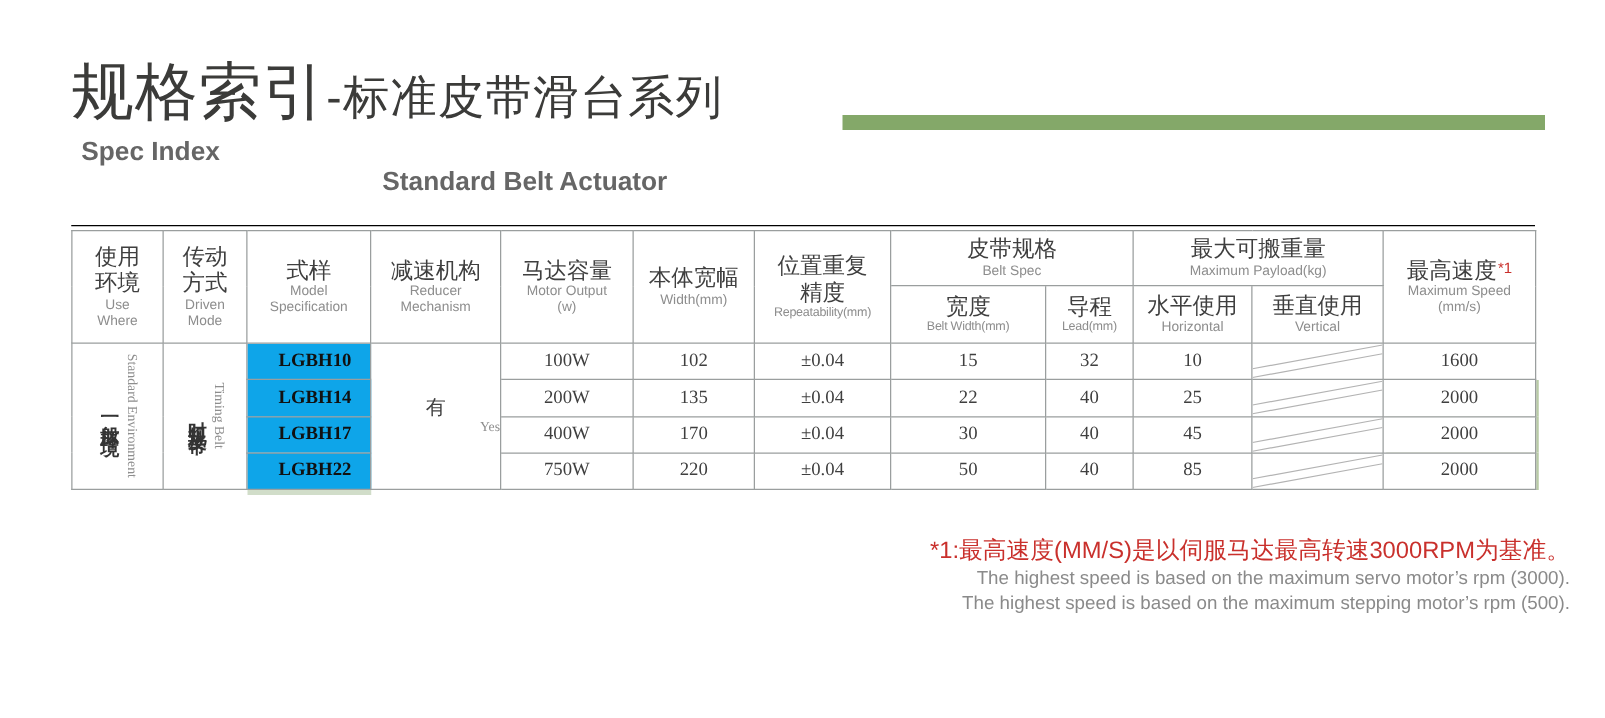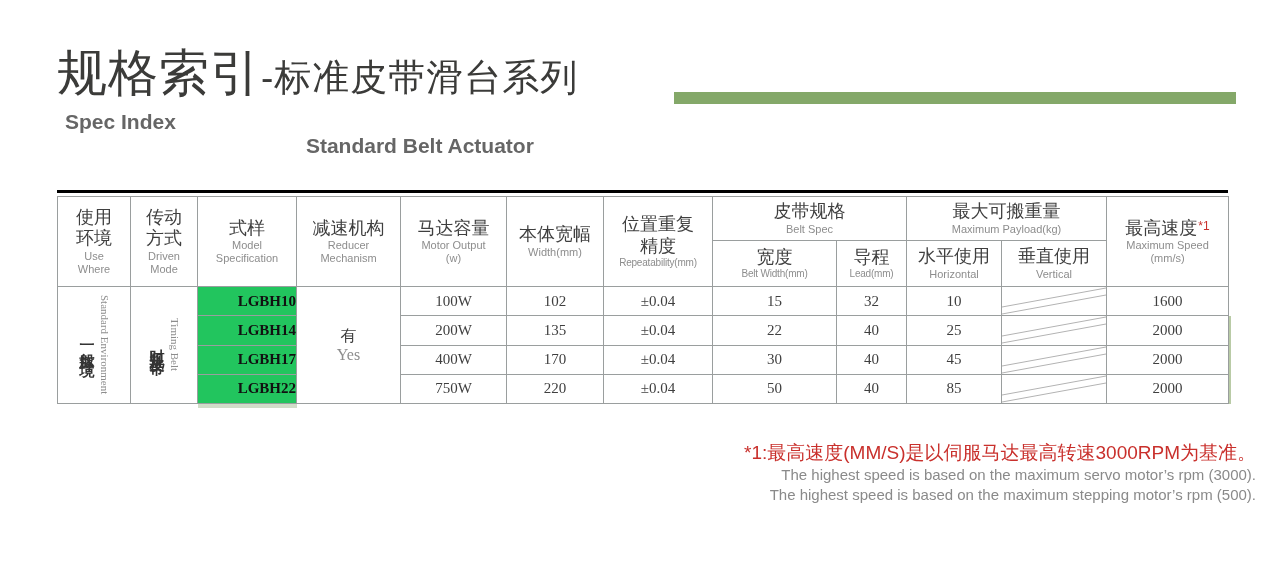--- a/index.html
+++ b/index.html
@@ -14,21 +14,21 @@
   header { position:relative; }
   .title-row { display:flex; align-items:baseline; height:66px; }
   .t-main { font-size:50px; color:#3b3b39; letter-spacing:1px; }
   .t-sub  { font-size:37px; color:#3b3b39; letter-spacing:1px; }
   .green-bar { position:absolute; left:617px; top:52px; width:562px; height:12px; background:#84a869; }
   .title-en-row { display:flex; margin-top:4px;text-align:center; }
   .en-left  { font-size:21px; font-weight:700; color:#666; margin-left:8px; }
   .en-right { font-size:21px; font-weight:700; color:#666; margin-left:130px;margin-top:24px; }
 
   
-  .table-wrap { margin-top:32px; width:1171px; border-top:3px solid #000000; padding-top:3px; }
+  .table-wrap { margin-top:22px; width:1171px; border-top:1px solid #000000; padding-top:3px; }
   table { width:1171px; border-collapse:collapse; table-layout:fixed; }
   th, td { border:1px solid #9a9e9e; text-align:center; vertical-align:middle; }
   thead tr:first-child th { height:44px; }
   thead tr:last-child  th { height:46px; }
   th { font-weight:normal; padding:2px 1px; }
   .cn { font-size:18px; color:#3f3f3f; line-height:1.2; }
   .en { font-size:11px; color:#8d8d8d; line-height:1.2; }
   .en.tiny { font-size:10px; letter-spacing:-0.2px; }
   .pre { white-space:pre-line; }
   .note { color:#c9302c; font-size:12px; vertical-align:4px; margin-left:1px; }
@@ -36,27 +36,27 @@
   tbody td { height:29px; font-size:15px; color:#3f3f3f; background:#fff;font-family:Liberation Serif, serif; }
 
   
   .vcell { padding:2px 0; }
   .vwrap { display:flex; flex-direction:row; justify-content:center; align-items:center; gap:3px; height:112px; }
   .cn-vert { writing-mode:vertical-rl; text-orientation:upright; font-weight:700; font-size:15px;
              letter-spacing:4px; color:#333; }
   .en-vert { writing-mode:vertical-rl; font-size:11px; color:#8d8d8d; height:104px; line-height:1.1; }
 
   
-  td.model { background:#22c55e; text-align:right; padding-left:10px;
+  td.model { background:#0ea5e9; text-align:center; padding-left:10px;
              font-family:"Liberation Serif", serif; font-weight:700; font-size:15px; color:#111; }
   td.model-last { box-shadow:0 4px 0 rgba(141,171,119,0.4); }
 
   
   .reducer .cn { font-size:16px; }
-  .reducer .en { font-size:16px; }
+  .reducer .en { font-size:11px;text-align:right; }
 
   
   td.na { padding:0; }
   td.na svg { display:block; width:100%; height:28px; }
 
   
   td.speed-green { box-shadow:2px 0 0 #b9cba6; }
 
   
   .footnote { margin-top:36px; }

